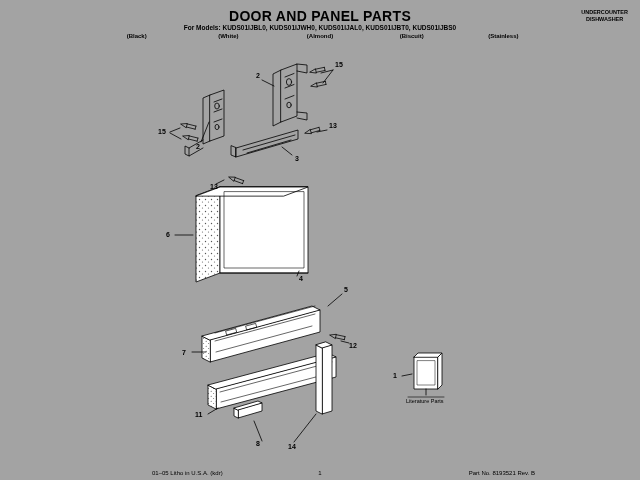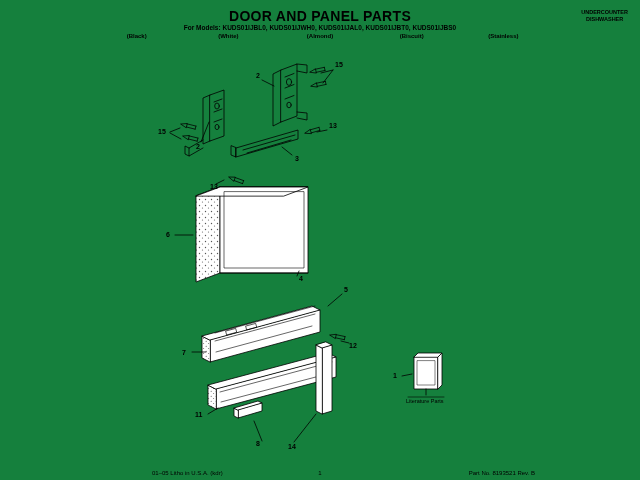--- a/index.html
+++ b/index.html
@@ -11,21 +11,21 @@
     width: 640px;
     height: 480px;
     font-family: "Liberation Sans", sans-serif;
     color: #000000;
     overflow: hidden;
   }
   #page {
     position: relative;
     width: 640px;
     height: 480px;
-    background: #15803d;
+    background: #a3a3a3;
   }
 
   
   .title {
     position: absolute;
     top: 8px;
     left: 0;
     width: 640px;
     text-align: center;
     font-size: 14px;

